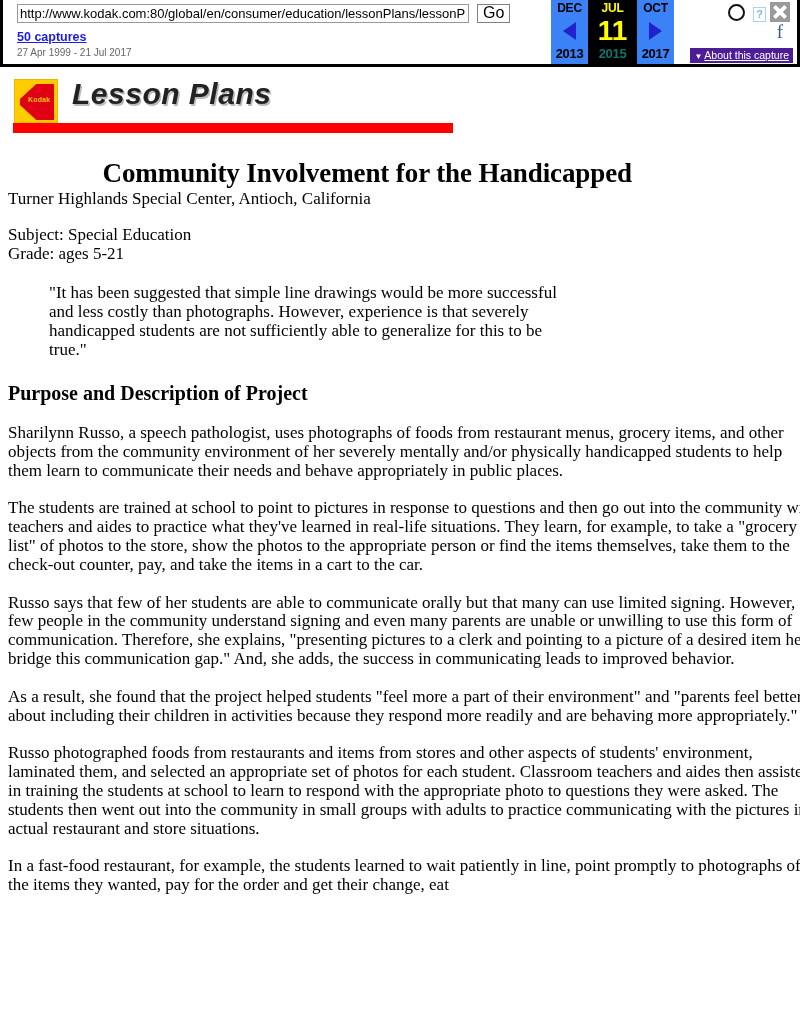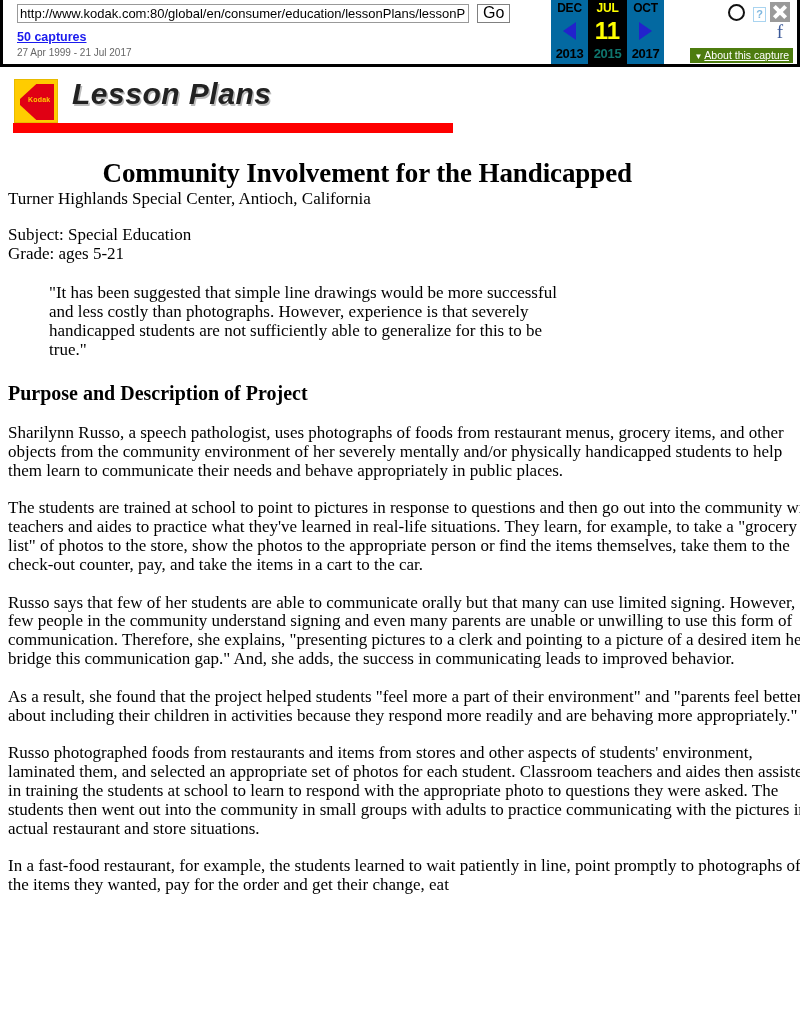--- a/index.html
+++ b/index.html
@@ -93,32 +93,32 @@
   #wm-timeline {
     position: absolute;
     left: 548px;
     top: 0px;
     height: 64px;
     display: flex;
     align-items: stretch;
   }
   .wm-year-col {
     width: 37px;
-    background: #0369a1;
+    background: #3b82f6;
     position: relative;
     display: flex;
     flex-direction: column;
     justify-content: space-between;
     align-items: center;
     padding-top: 2px;
     padding-bottom: 3px;
   }
   .wm-year-col.current {
     background: #000000;
-    width: 39px;
+    width: 49px;
   }
   .wm-mon {
     font-family: "Liberation Sans", "DejaVu Sans", sans-serif;
     font-size: 12px;
     font-weight: bold;
     color: #000000;
     letter-spacing: -0.2px;
     line-height: 13px;
   }
   .current .wm-mon { color: #ffff00; }
@@ -126,21 +126,21 @@
     font-family: "Liberation Sans", "DejaVu Sans", sans-serif;
     font-size: 13px;
     font-weight: bold;
     color: #000000;
     letter-spacing: -0.3px;
     line-height: 14px;
   }
   .current .wm-yr { color: #0f766e; }
   .wm-day {
     font-family: "Liberation Sans", "DejaVu Sans", sans-serif;
-    font-size: 24px;
+    font-size: 28px;
     font-weight: bold;
     color: #ffff00;
     line-height: 24px;
   }
   .wm-arrow {
     width: 0; height: 0;
     cursor: pointer;
   }
   .wm-arrow.left {
     border-top: 9px solid transparent;
@@ -219,21 +219,21 @@
     margin-top: 1px;
     cursor: pointer;
   }
 
   
   #wm-about {
     position: absolute;
     right: 4px;
     top: 48px;
     height: 15px;
-    background: #4d7c0f;
+    background: #4c1d95;
     color: #ffffff;
     font-family: "Liberation Sans", "DejaVu Sans", sans-serif;
     font-size: 10.5px;
     line-height: 15px;
     padding: 0 4px;
     cursor: pointer;
     white-space: nowrap;
   }
   #wm-about .about-label { text-decoration: underline; }
   #wm-about .caret { font-size: 8px; margin-right: 2px; }

